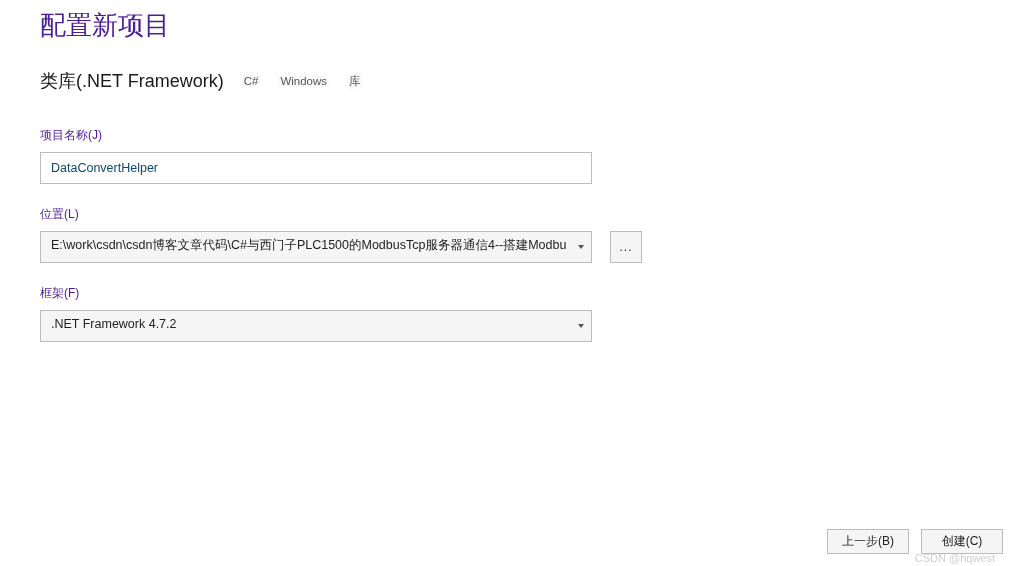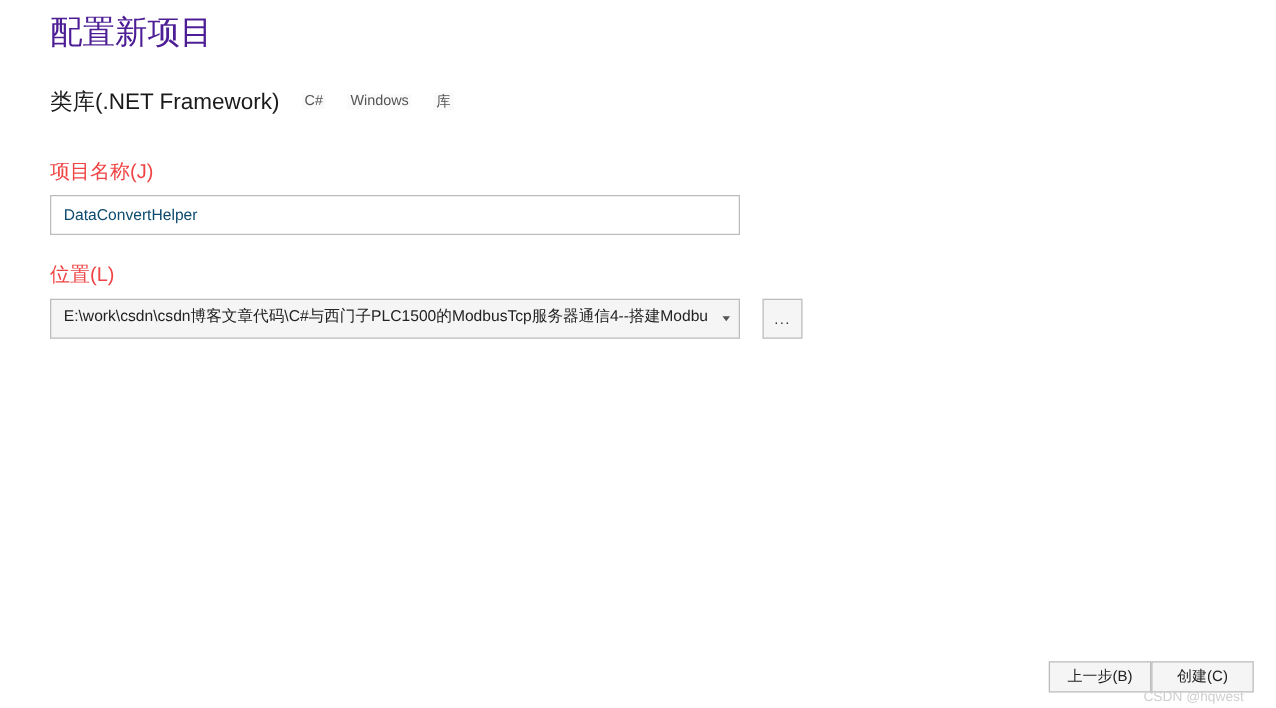--- a/index.html
+++ b/index.html
@@ -38,22 +38,22 @@
     .tag {
       font-size: 11.5px;
       color: #555;
       background: #fafafa;
       padding: 0 2px;
     }
     .field-group {
       margin-bottom: 22px;
     }
     .field-label {
-      font-size: 16px;
-      color: #ef4444;
+      font-size: 12px;
+      color: #4c1d95;
       margin-bottom: 8px;
       display: block;
     }
     .text-input {
       width: 552px;
       height: 32px;
       border: 1px solid #bcbcbc;
       padding: 0 10px;
       font-size: 12.5px;
       font-family: inherit;
@@ -105,20 +105,21 @@
       display: flex;
       align-items: center;
       justify-content: center;
       letter-spacing: 1px;
     }
     .footer {
       position: absolute;
       bottom: 12px;
       right: 18px;
       display: flex;
+      gap: 12px;
       align-items: flex-end;
     }
     .footer-btn {
       width: 82px;
       height: 25px;
       border: 1px solid #bcbcbc;
       background: #f5f5f6;
       font-size: 12px;
       font-family: inherit;
       color: #222;
@@ -155,20 +156,27 @@
     <label class="field-label">位置(L)</label>
     <div class="location-row">
       <div class="combo-wrap">
         <input type="text" class="combo-input" value="E:\work\csdn\csdn博客文章代码\C#与西门子PLC1500的ModbusTcp服务器通信4--搭建Modbu" style="">
         <span class="combo-arrow"></span>
       </div>
       <button class="browse-btn">...</button>
     </div>
   </div>
 
+  <div class="field-group">
+    <label class="field-label">框架(F)</label>
+    <div class="combo-wrap">
+      <input type="text" class="combo-input" value=".NET Framework 4.7.2" style="">
+      <span class="combo-arrow"></span>
+    </div>
+  </div>
 </div>
 
 <div class="footer">
   <button class="footer-btn">上一步(B)</button>
   <button class="footer-btn">创建(C)</button>
 </div>
 
 <div class="watermark">CSDN @hqwest</div>
 
 </body></html>

